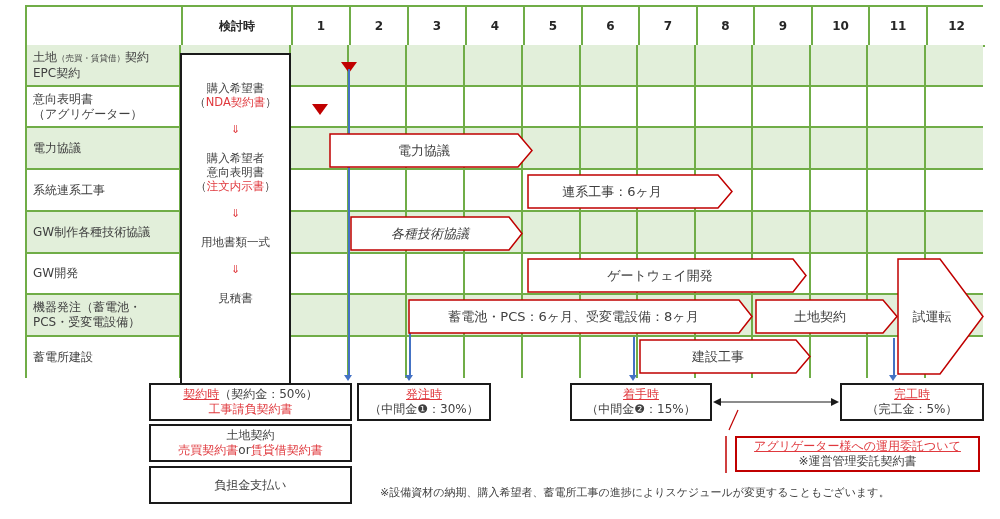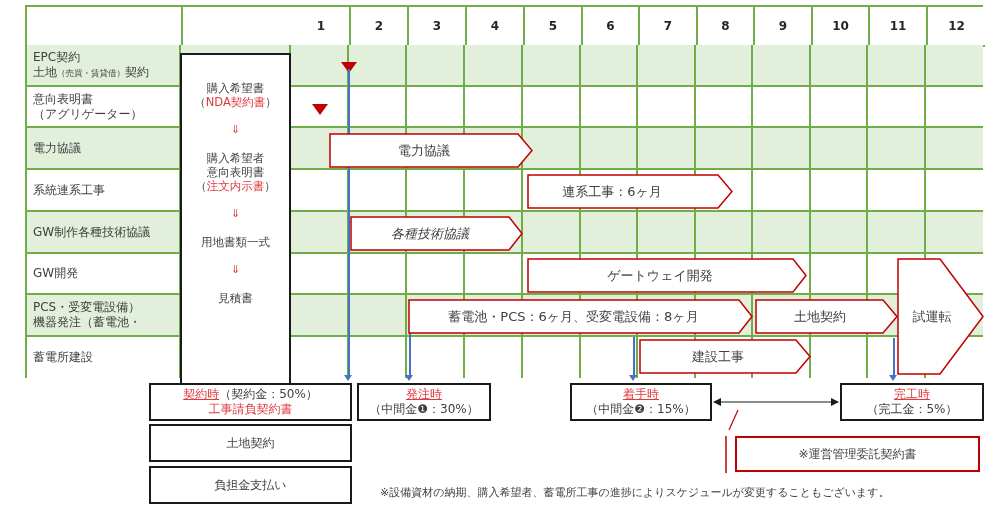--- a/index.html
+++ b/index.html
@@ -31,60 +31,61 @@
             display:flex; flex-direction:column; justify-content:center; }
   .redbox .red { color:#e0393e; text-decoration:underline; }
   .note { position:absolute; left:380px; top:485px; font-size:11px; color:#404040; white-space:nowrap; }
 </style>
 </head>
 <body>
 
 <div class="grid">
 
   <div class="cell hdr" style="left:0;top:0;width:156px;height:40px;"></div>
+  <div class="cell hdr" style="left:156px;top:0;width:110px;height:40px;">検討時</div>
   <div class="cell hdr" style="left:266px;top:0;width:58px;height:40px;">1</div>
   <div class="cell hdr" style="left:324px;top:0;width:58px;height:40px;">2</div>
   <div class="cell hdr" style="left:382px;top:0;width:58px;height:40px;">3</div>
   <div class="cell hdr" style="left:440px;top:0;width:58px;height:40px;">4</div>
   <div class="cell hdr" style="left:498px;top:0;width:58px;height:40px;">5</div>
   <div class="cell hdr" style="left:556px;top:0;width:57px;height:40px;">6</div>
   <div class="cell hdr" style="left:613px;top:0;width:58px;height:40px;">7</div>
   <div class="cell hdr" style="left:671px;top:0;width:57px;height:40px;">8</div>
   <div class="cell hdr" style="left:728px;top:0;width:58px;height:40px;">9</div>
   <div class="cell hdr" style="left:786px;top:0;width:57px;height:40px;">10</div>
   <div class="cell hdr" style="left:843px;top:0;width:58px;height:40px;">11</div>
   <div class="cell hdr" style="left:901px;top:0;width:57px;height:40px;border-right:none;">12</div>
 </div>
 
 <div id="rows-layer"></div>
 
 <div style="position:absolute;left:25px;top:45px;">
   <div class="cell rowlabel green" style="position:absolute;left:2px;top:0;width:154px;height:42px;">
+    <span><span>土地</span><span class="small">（売買・賃貸借）</span><span>契約</span></span>
     <span>EPC契約</span>
-    <span><span>土地</span><span class="small">（売買・賃貸借）</span><span>契約</span></span>
   </div>
   <div class="cell rowlabel white" style="position:absolute;left:2px;top:42px;width:154px;height:41px;">
     <span>意向表明書</span>
     <span>（アグリゲーター）</span>
   </div>
   <div class="cell rowlabel green" style="position:absolute;left:2px;top:83px;width:154px;height:42px;">
     <span>電力協議</span>
   </div>
   <div class="cell rowlabel white" style="position:absolute;left:2px;top:125px;width:154px;height:42px;">
     <span>系統連系工事</span>
   </div>
   <div class="cell rowlabel green" style="position:absolute;left:2px;top:167px;width:154px;height:42px;">
     <span>GW制作各種技術協議</span>
   </div>
   <div class="cell rowlabel white" style="position:absolute;left:2px;top:209px;width:154px;height:41px;">
     <span>GW開発</span>
   </div>
   <div class="cell rowlabel green" style="position:absolute;left:2px;top:250px;width:154px;height:42px;">
+    <span>機器発注（蓄電池・</span>
     <span>PCS・受変電設備）</span>
-    <span>機器発注（蓄電池・</span>
   </div>
   <div class="cell rowlabel white" style="position:absolute;left:2px;top:292px;width:154px;height:41px;border-bottom:none;">
     <span>蓄電所建設</span>
   </div>
 </div>
 
 <div id="body-cells" style="position:absolute;left:181px;top:45px;width:800px;height:331px;">
     <div class="cell" style="left: 0px; top: 0px; width: 110px; height: 42px; background: rgb(226, 239, 218);"></div>
     <div class="cell" style="left: 110px; top: 0px; width: 58px; height: 42px; background: rgb(226, 239, 218);"></div>
     <div class="cell" style="left: 168px; top: 0px; width: 58px; height: 42px; background: rgb(226, 239, 218);"></div>
@@ -260,20 +261,21 @@
     </svg>
   <div class="lbl" style="left:0;width:70px;">試運転</div>
 </div>
 
 <div class="box" style="left:149px;top:383px;width:203px;height:38px;">
   <div><span class="red u">契約時</span><span>（契約金：50%）</span></div>
   <div class="red">工事請負契約書</div>
 </div>
 <div class="box" style="left:149px;top:424px;width:203px;height:38px;">
   <div>土地契約</div>
+  <div><span class="red">売買契約書</span><span>or</span><span class="red">賃貸借契約書</span></div>
 </div>
 <div class="box" style="left:149px;top:466px;width:203px;height:38px;">
   <div>負担金支払い</div>
 </div>
 <div class="box" style="left:357px;top:383px;width:134px;height:38px;">
   <div class="red u">発注時</div>
   <div>（中間金❶：30%）</div>
 </div>
 <div class="box" style="left:570px;top:383px;width:142px;height:38px;">
   <div class="red u">着手時</div>
@@ -286,16 +288,17 @@
 
 <svg style="position:absolute;left:0;top:0;" width="1000" height="519">
   <line x1="716" y1="402" x2="836" y2="402" stroke="#1a1a1a" stroke-width="1.2"></line>
   <polygon points="713,402 721,398 721,406" fill="#1a1a1a"></polygon>
   <polygon points="839,402 831,398 831,406" fill="#1a1a1a"></polygon>
   <line x1="738" y1="410" x2="729" y2="430" stroke="#c00000" stroke-width="1.2"></line>
   <line x1="726" y1="436" x2="726" y2="473" stroke="#c00000" stroke-width="1.5"></line>
 </svg>
 
 <div class="redbox" style="left:735px;top:436px;width:245px;height:36px;">
+  <div class="red">アグリゲーター様への運用委託ついて</div>
   <div>※運営管理委託契約書</div>
 </div>
 
 <div class="note">※設備資材の納期、購入希望者、蓄電所工事の進捗によりスケジュールが変更することもございます。</div>
 
 </body></html>

